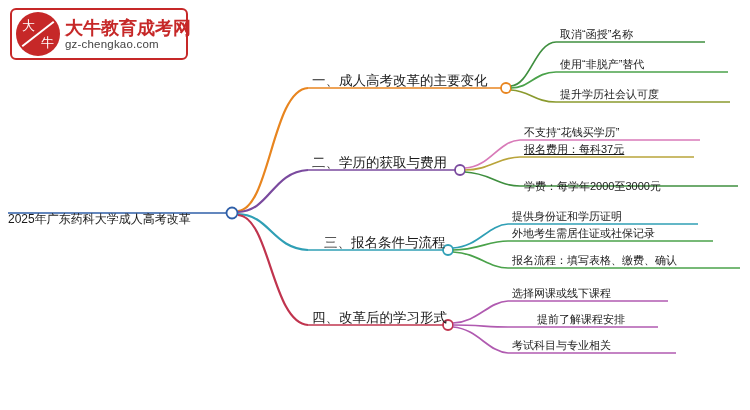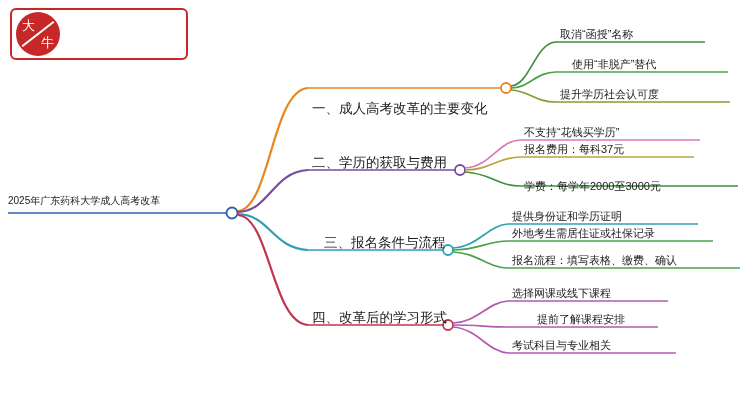--- a/index.html
+++ b/index.html
@@ -58,38 +58,42 @@
   }
 
   
   .lbl {
     position: absolute;
     white-space: nowrap;
     color: #1a1a1a;
     line-height: 1;
   }
   .lbl-root {
-    font-size: 10px;
-    left: 8px; top: 196px;
+    font-size: 12px;
+    left: 8px; top: 213px;
   }
   .lbl-branch {
     font-size: 13.5px;
   }
   .lbl-leaf {
     font-size: 11px;
   }
 </style>
 </head>
 <body>
 
 <div class="logo-box">
   <div class="logo-seal">
     <span class="seal-char c1">大</span>
     <span class="seal-slash"></span>
     <span class="seal-char c2">牛</span>
+  </div>
+  <div class="logo-text">
+    <div class="logo-title">大牛教育成考网</div>
+    <div class="logo-url">gz-chengkao.com</div>
   </div>
 </div>
 
 <svg id="mindmap-svg" width="750" height="410">
 
   <line x1="8" y1="213" x2="228" y2="213" stroke="#2f5fa8" stroke-width="1.6"></line>
   <circle cx="232" cy="213" r="5.5" fill="#ffffff" stroke="#2f5fa8" stroke-width="1.8"></circle>
 
   <path d="M238,211 C270,209 272,90 308,88" fill="none" stroke="#e8851f" stroke-width="2.2"></path>
   <line x1="308" y1="88" x2="502" y2="88" stroke="#e8851f" stroke-width="1.6"></line>
@@ -139,28 +143,28 @@
 
   <path d="M453,325 C478,325 488,327 508,327" fill="none" stroke="#b05ab0" stroke-width="1.7"></path>
   <line x1="508" y1="327" x2="658" y2="327" stroke="#b05ab0" stroke-width="1.5"></line>
 
   <path d="M453,327 C478,329 488,352 508,353" fill="none" stroke="#b05ab0" stroke-width="1.7"></path>
   <line x1="508" y1="353" x2="676" y2="353" stroke="#b05ab0" stroke-width="1.5"></line>
 </svg>
 
 <div class="lbl lbl-root">2025年广东药科大学成人高考改革</div>
 
-<div class="lbl lbl-branch" style="left:312px; top:74px;margin-top:28px;">一、成人高考改革的主要变化</div>
+<div class="lbl lbl-branch" style="left:312px; top:74px;">一、成人高考改革的主要变化</div>
 <div class="lbl lbl-leaf" style="left:560px; top:29px;">取消“函授”名称</div>
-<div class="lbl lbl-leaf" style="left:572px; top:59px;">使用“非脱产”替代</div>
+<div class="lbl lbl-leaf" style="left:560px; top:59px;">使用“非脱产”替代</div>
 <div class="lbl lbl-leaf" style="left:560px; top:89px;">提升学历社会认可度</div>
 
 <div class="lbl lbl-branch" style="left:312px; top:156px;">二、学历的获取与费用</div>
 <div class="lbl lbl-leaf" style="left:524px; top:127px;">不支持“花钱买学历”</div>
-<div class="lbl lbl-leaf" style="left:524px; top:144px;">报名费用：每科37元</div>
+<div class="lbl lbl-leaf" style="left:524px; top:144px;text-decoration:underline;">报名费用：每科37元</div>
 <div class="lbl lbl-leaf" style="left:524px; top:173px;margin-top:8px;">学费：每学年2000至3000元</div>
 
 <div class="lbl lbl-branch" style="left:324px; top:236px;">三、报名条件与流程</div>
 <div class="lbl lbl-leaf" style="left:512px; top:211px;">提供身份证和学历证明</div>
 <div class="lbl lbl-leaf" style="left:512px; top:228px;">外地考生需居住证或社保记录</div>
 <div class="lbl lbl-leaf" style="left:512px; top:255px;">报名流程：填写表格、缴费、确认</div>
 
 <div class="lbl lbl-branch" style="left:312px; top:311px;">四、改革后的学习形式</div>
 <div class="lbl lbl-leaf" style="left:512px; top:288px;">选择网课或线下课程</div>
 <div class="lbl lbl-leaf" style="left:512px; top:314px;margin-left:25px;">提前了解课程安排</div>

